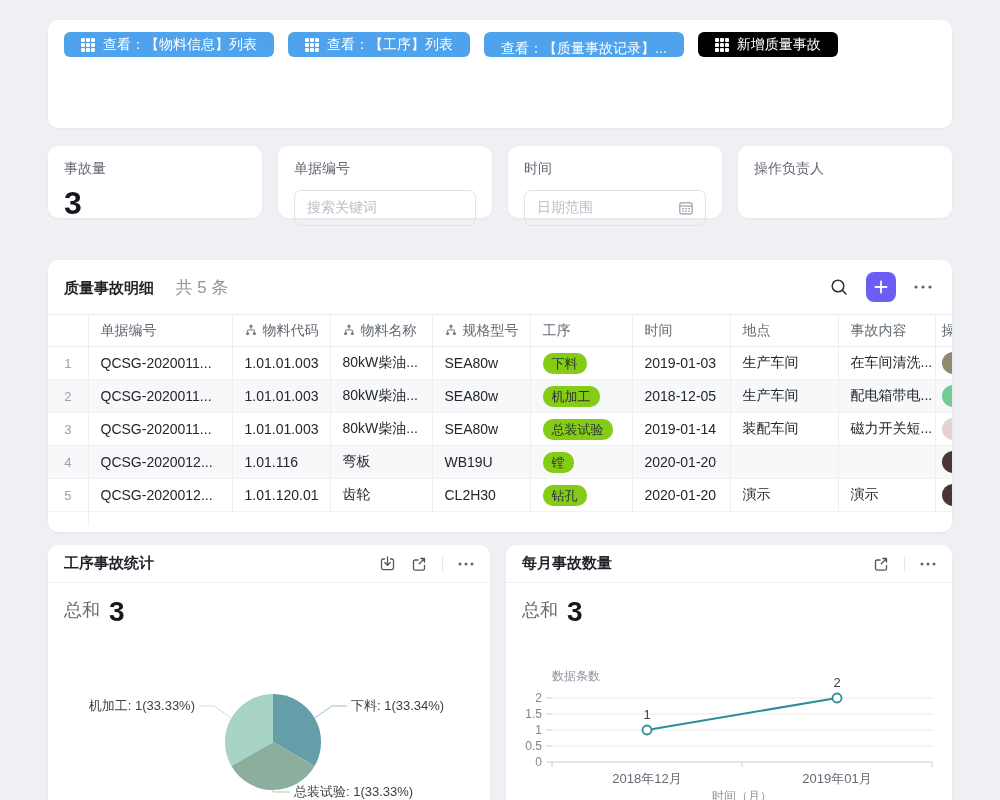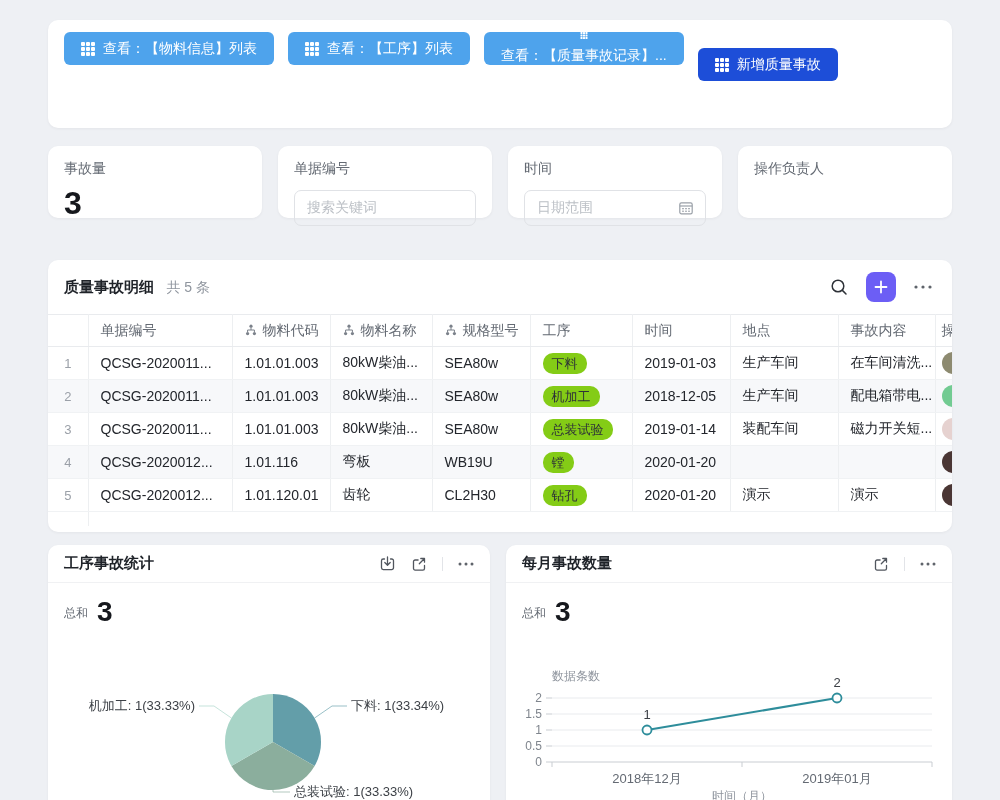--- a/index.html
+++ b/index.html
@@ -10,36 +10,36 @@
   }
   .card {
     position:absolute; background:#fff; border-radius:10px;
     box-shadow:0 1px 3px rgba(31,35,41,.05);
   }
   
   .shortcuts-card { left:48px; top:20px; width:904px; height:108px; }
   .card-title-row { height:52px; display:flex; align-items:center; padding:0 16px;
     border-bottom:1px solid #f0f1f3; font-size:15px; font-weight:600; }
   .shortcut-buttons { display:flex; gap:14px; padding:12px 16px; }
-  .sc-btn { display:inline-flex; align-items:center; gap:8px; height:33px; padding:0 17px;
+  .sc-btn { display:inline-flex; align-items:center; gap:8px; height:25px; padding:0 17px;
     color:#fff; font-size:14px; border:none; border-radius:6px; cursor:pointer;
     font-family:inherit; white-space:nowrap; }
   
   .filter-card { top:146px; width:214px; height:72px; padding:14px 16px; }
   .filter-label { font-size:14px; color:#646a73; }
   .stat-value { font-size:32px; font-weight:600; color:#16181d; margin-top:8px; line-height:1.1; }
   .filter-input { margin-top:12px; height:36px; border:1px solid #e0e2e6; border-radius:7px;
     display:flex; align-items:center; justify-content:space-between; padding:0 11px 0 12px; cursor:text; }
   .placeholder { color:#bcc0c6; font-size:14px; }
   
   .table-card { left:48px; top:260px; width:904px; height:272px; overflow:hidden; }
   .table-toolbar { height:54px; display:flex; align-items:center; justify-content:space-between;
     padding:0 20px 0 16px; }
   .table-title { font-size:15px; font-weight:600; }
-  .table-count { font-size:14px; color:#8f959e; margin-left:8px; font-weight:400; }
+  .table-count { font-size:17px; color:#8f959e; margin-left:17px; font-weight:400; }
   .table-actions { display:flex; align-items:center; gap:18px; }
   .add-btn { width:30px; height:30px; border-radius:8px; border:none; cursor:pointer;
     display:flex; align-items:center; justify-content:center; }
   .table-wrap { width:904px; overflow:hidden; }
   table { border-collapse:collapse; table-layout:fixed; width:1007px; font-size:14px; }
   th { font-weight:400; color:#646a73; text-align:left; height:32px; padding:0 12px;
     border-top:1px solid #e9ebee; border-bottom:1px solid #e9ebee; border-right:1px solid #edeff1;
     white-space:nowrap; overflow:hidden; }
   td { height:33px; padding:0 12px; border-right:1px solid #edeff1; border-bottom:1px solid #f0f2f4;
     white-space:nowrap; overflow:hidden; color:#23262c; }
@@ -55,21 +55,21 @@
   .chart-card { top:545px; height:290px; }
   .pie-card  { left:48px;  width:442px; }
   .line-card { left:506px; width:446px; }
   .chart-header { height:38px; display:flex; align-items:center; justify-content:space-between;
     padding:0 16px; border-bottom:1px solid #f0f1f3; }
   .chart-title { font-size:15px; font-weight:600; }
   .chart-actions { display:flex; align-items:center; gap:15px; }
   .icon-btn { background:none; border:none; cursor:pointer; display:flex; align-items:center; padding:0; }
   .vdiv { width:1px; height:14px; background:#e2e4e8; }
   .summary { display:flex; align-items:flex-end; gap:9px; padding:15px 16px 0; }
-  .summary-label { font-size:12px; color:#646a73; padding-bottom:4px; }
+  .summary-label { font-size:18px; color:#646a73; padding-bottom:4px; }
   .summary-value { font-size:28px; font-weight:600; color:#16181d; line-height:1; }
   .chart-svg { position:absolute; left:0; top:90px; }
 </style>
 </head>
 <body>
 
 <div class="page">
 
   <section class="card shortcuts-card">
     <div class="shortcut-buttons" id="shortcut-buttons">
@@ -108,21 +108,21 @@
             <rect x="10" y="0" width="4" height="4" rx="1" fill="#fff"></rect>
             <rect x="0" y="5" width="4" height="4" rx="1" fill="#fff"></rect>
             <rect x="5" y="5" width="4" height="4" rx="1" fill="#fff"></rect>
             <rect x="10" y="5" width="4" height="4" rx="1" fill="#fff"></rect>
             <rect x="0" y="10" width="4" height="4" rx="1" fill="#fff"></rect>
             <rect x="5" y="10" width="4" height="4" rx="1" fill="#fff"></rect>
             <rect x="10" y="10" width="4" height="4" rx="1" fill="#fff"></rect>
           </svg>
           <span>查看：【质量事故记录】...</span>
         </button>
-        <button class="sc-btn" style="background: #1d4ed8; margin-top: 16px;">
+        <button class="sc-btn" style="background: #000000;">
           <svg width="14" height="14" viewBox="0 0 14 14">
             <rect x="0" y="0" width="4" height="4" rx="1" fill="#fff"></rect>
             <rect x="5" y="0" width="4" height="4" rx="1" fill="#fff"></rect>
             <rect x="10" y="0" width="4" height="4" rx="1" fill="#fff"></rect>
             <rect x="0" y="5" width="4" height="4" rx="1" fill="#fff"></rect>
             <rect x="5" y="5" width="4" height="4" rx="1" fill="#fff"></rect>
             <rect x="10" y="5" width="4" height="4" rx="1" fill="#fff"></rect>
             <rect x="0" y="10" width="4" height="4" rx="1" fill="#fff"></rect>
             <rect x="5" y="10" width="4" height="4" rx="1" fill="#fff"></rect>
             <rect x="10" y="10" width="4" height="4" rx="1" fill="#fff"></rect>

